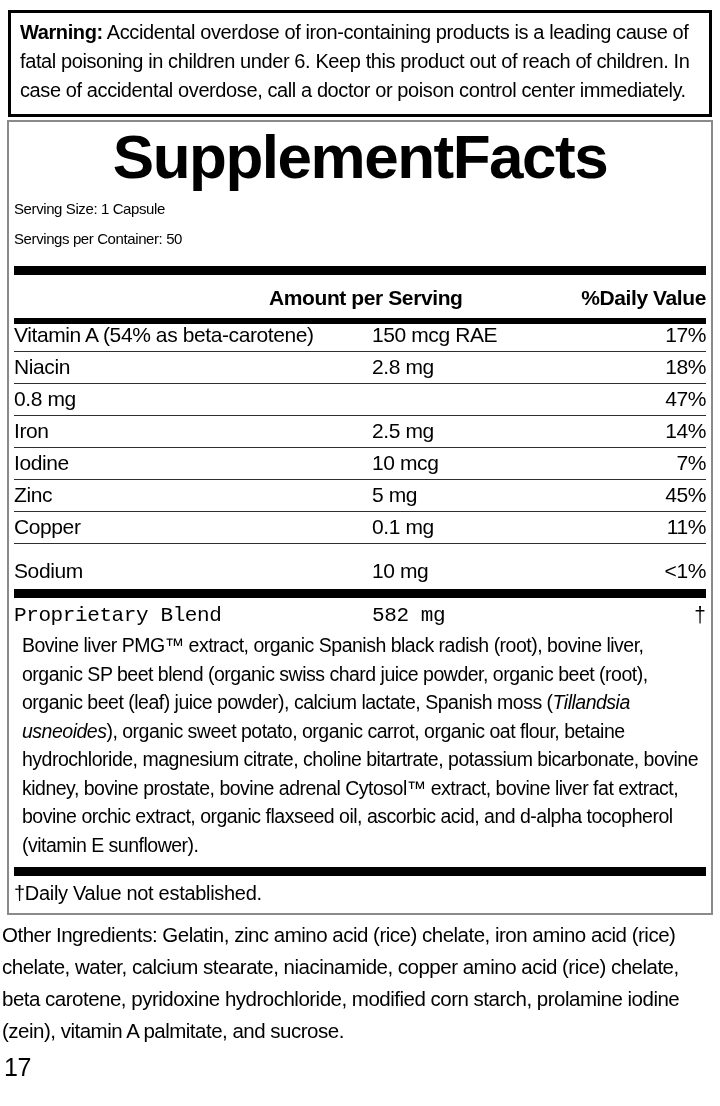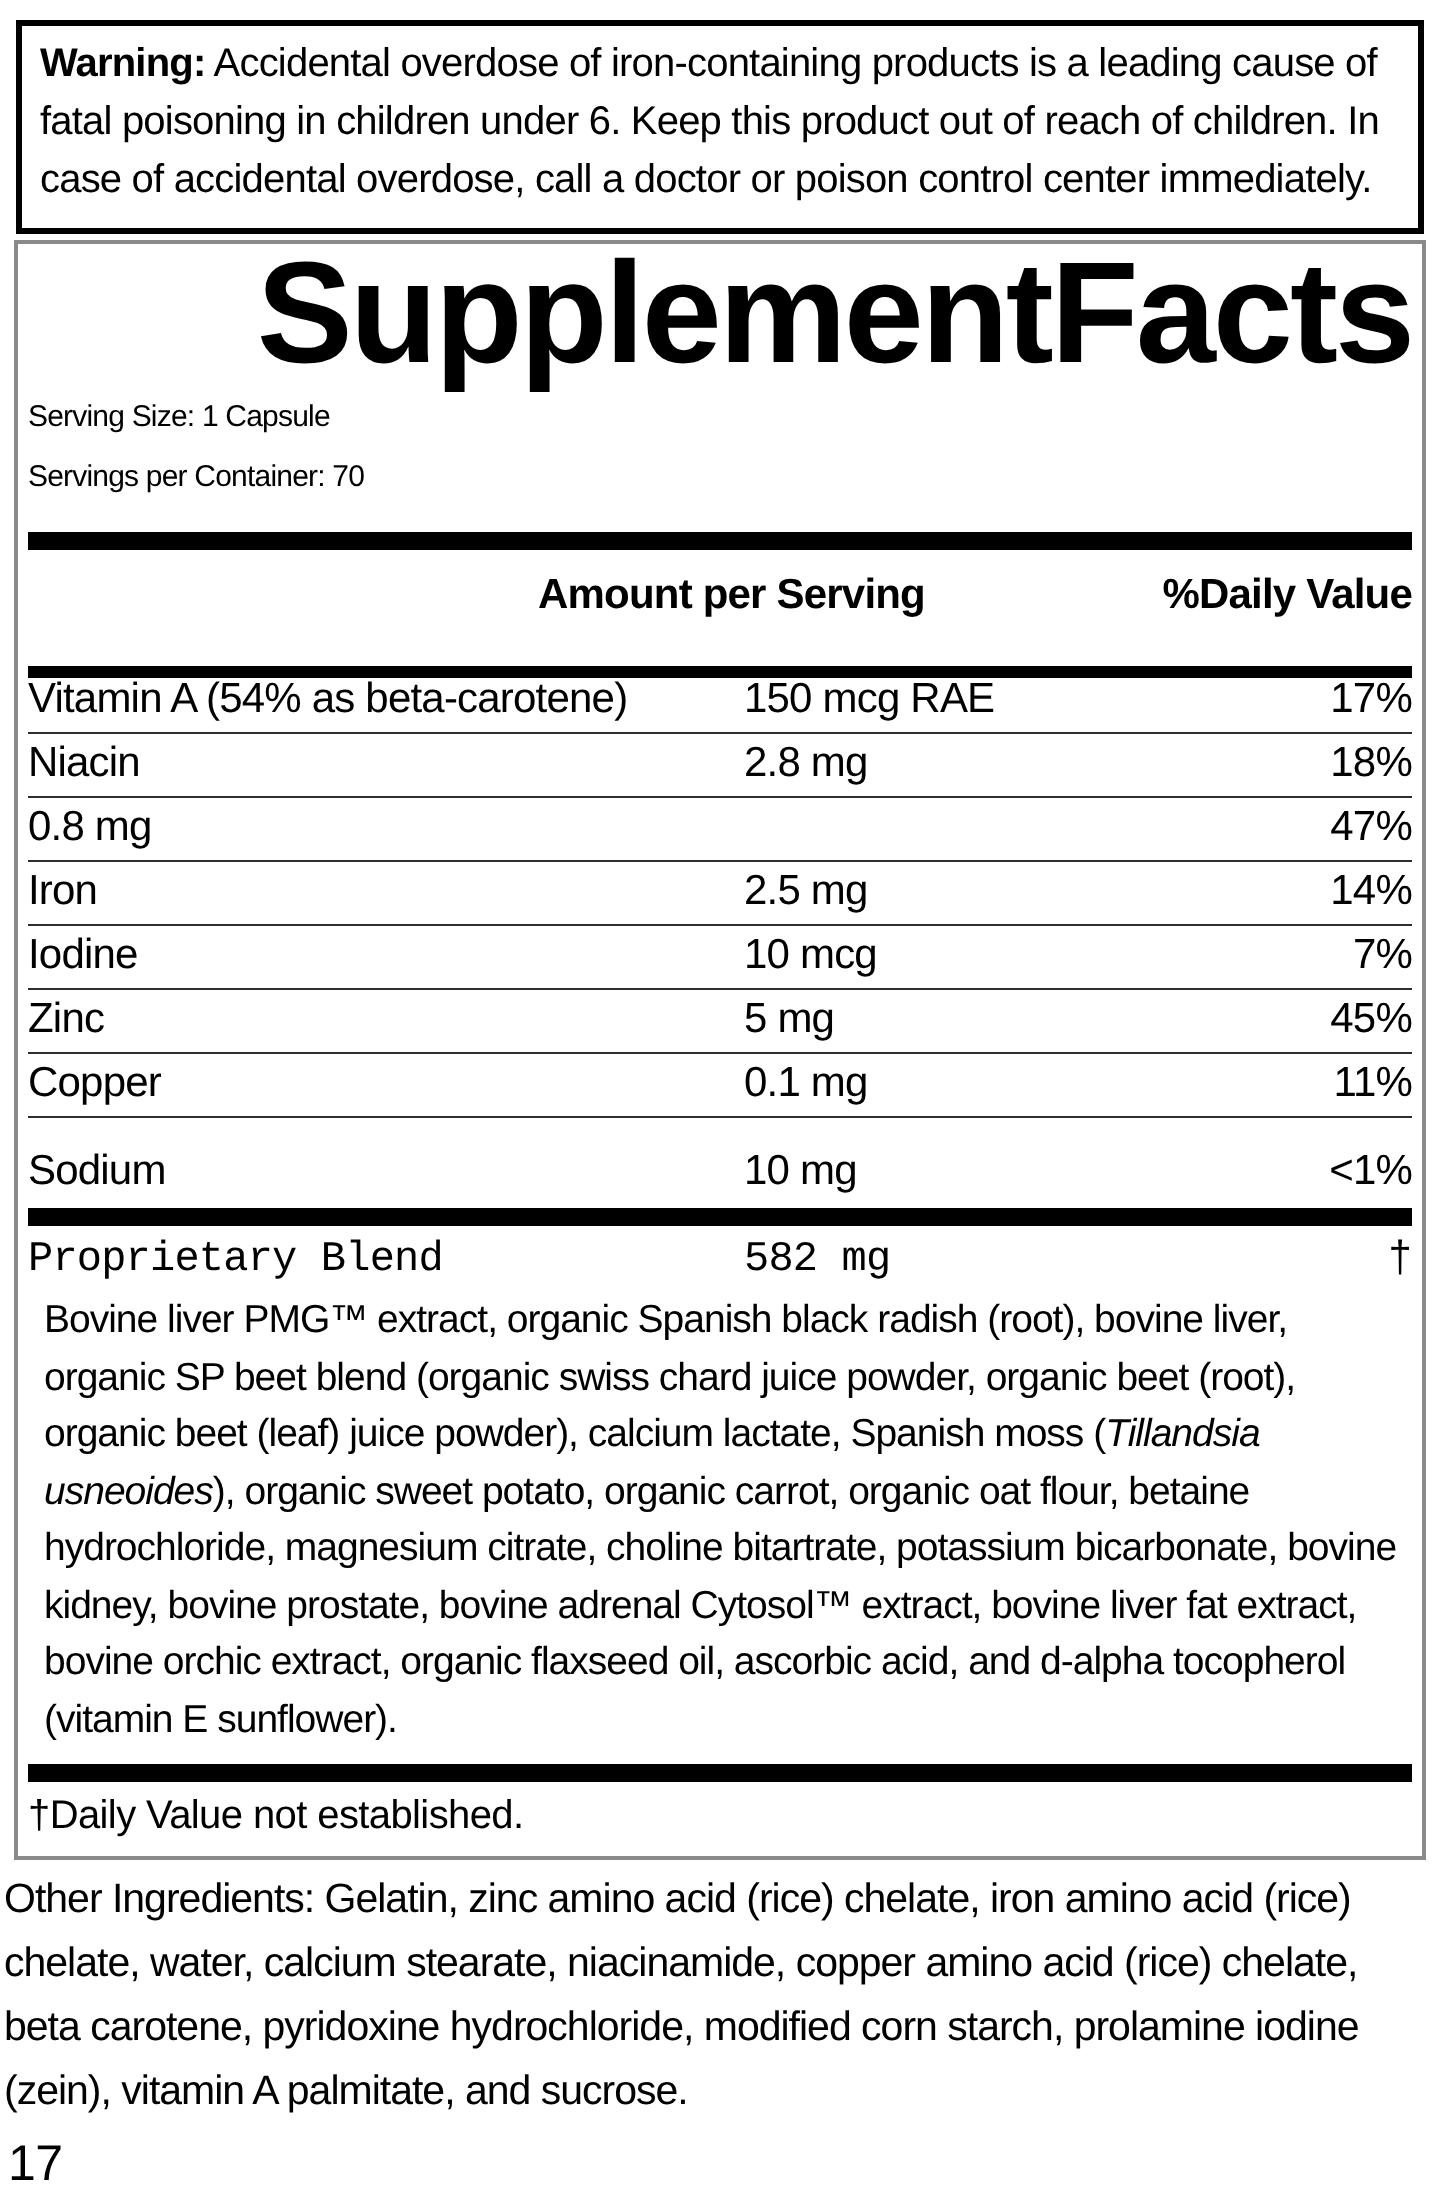--- a/index.html
+++ b/index.html
@@ -26,24 +26,24 @@
 
   
   .facts-box {
     margin: 3px 7px 0 7px;
     border: 2px solid #8a8a8a;
     padding: 0 5px 0 5px;
   }
 
   .sf-title {
     display: flex;
-    justify-content: flex-end;
+    justify-content: center;
     align-items: baseline;
     font-weight: bold;
-    font-size: 72px;
+    font-size: 62px;
     line-height: 64px;
     letter-spacing: -1.5px;
     margin-top: 3px;
   }
 
   .serving-line {
     font-size: 15px;
     line-height: 30px;
     letter-spacing: -0.4px;
   }
@@ -54,21 +54,21 @@
   .bar.hsep { height: 6px; }
   .bar.b4 { margin-top: 8px; }
 
   .header-row {
     display: flex;
     justify-content: space-between;
     align-items: flex-end;
     font-weight: bold;
     font-size: 21px;
     letter-spacing: -0.4px;
-    padding: 11px 0 23px 0;
+    padding: 11px 0 8px 0;
   }
   .header-row .amount-head { margin-left: 255px; }
 
   .nutrient-row {
     display: grid;
     grid-template-columns: 358px 1fr auto;
     align-items: end;
     font-size: 21px;
     letter-spacing: -0.4px;
     line-height: 22px;
@@ -129,21 +129,21 @@
   </div>
 
   <div class="facts-box">
 
     <div class="sf-title">
       <span>Supplement</span>
       <span>Facts</span>
     </div>
 
     <div class="serving-line first">Serving Size: 1 Capsule</div>
-    <div class="serving-line">Servings per Container: 70</div>
+    <div class="serving-line">Servings per Container: 50</div>
 
     <div class="bar b1"></div>
 
     <div class="header-row">
       <span class="amount-head">Amount per Serving</span>
       <span>%Daily Value</span>
     </div>
 
     <div class="bar hsep"></div>
 

